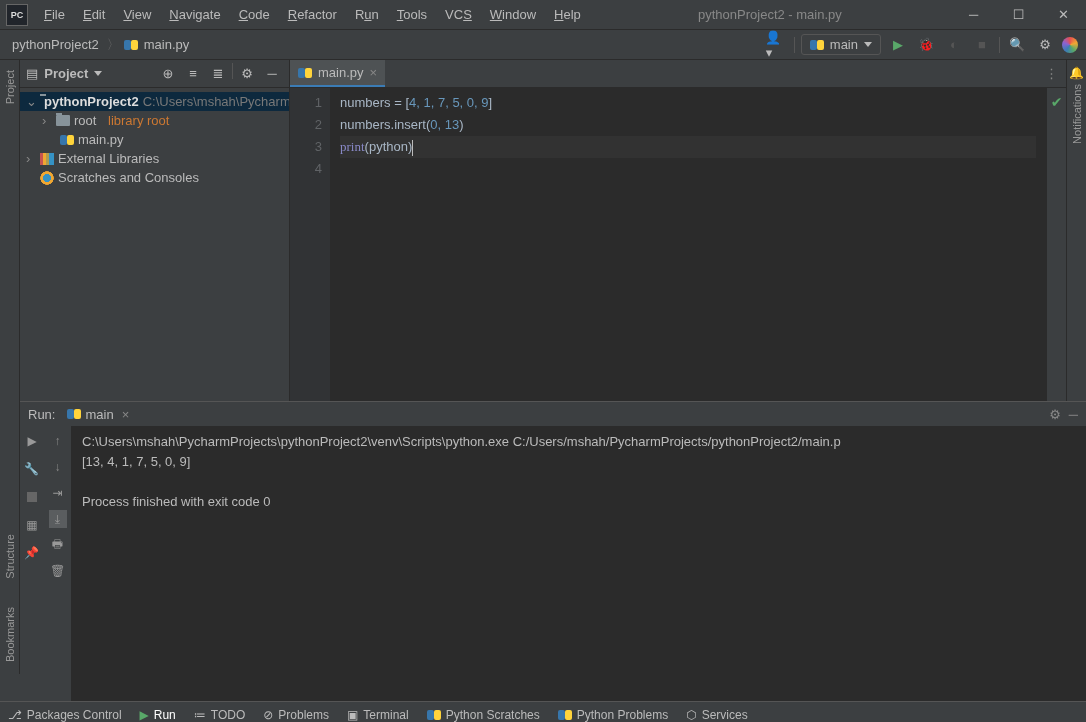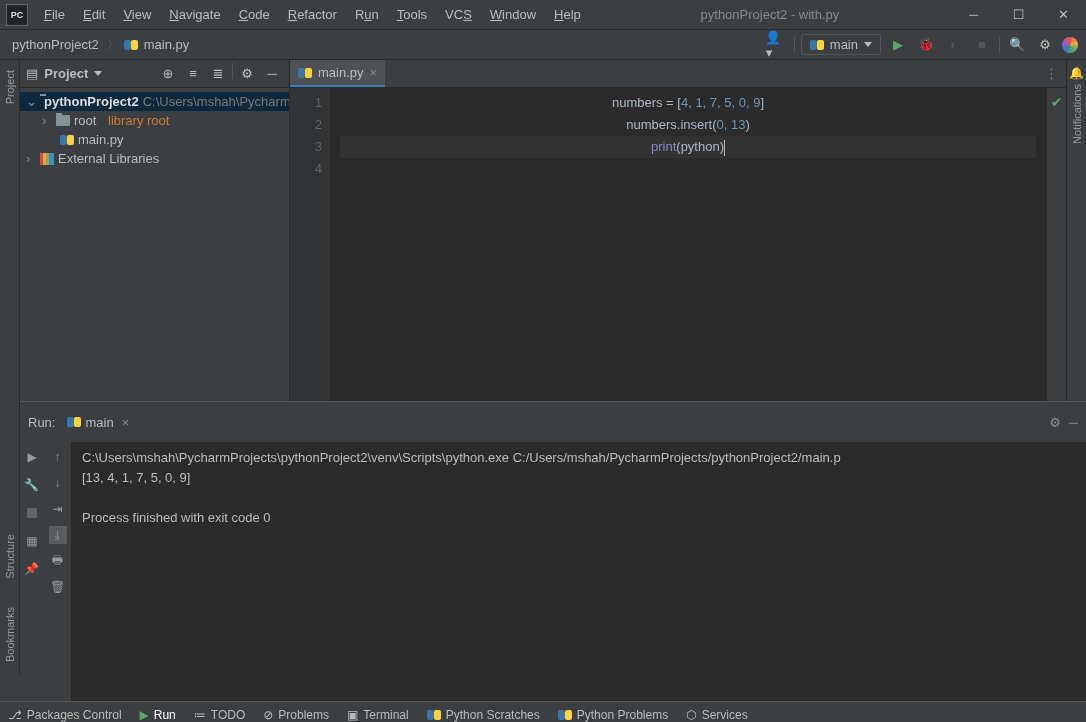--- a/index.html
+++ b/index.html
@@ -47,31 +47,31 @@
 .libs-icon { display:inline-block; width:14px; height:12px; background:linear-gradient(90deg,#c75450 0 3px,#f0a732 3px 6px,#b09c4f 6px 9px,#3592c4 9px 12px); }
 .scratch-icon { display:inline-block; width:14px; height:14px; border-radius:50%; background:radial-gradient(#3592c4 40%,#f0a732 40% 70%,transparent 70%); }
 .editor-wrap { flex:1; display:flex; flex-direction:column; background:#2b2b2b; }
 .tab-row { height:28px; display:flex; align-items:center; background:#3c3f41; border-bottom:1px solid #2b2b2b; }
 .tab { display:flex; align-items:center; gap:6px; padding:0 8px; height:100%; background:#4e5254; border-bottom:2px solid #3b7cb5; }
 .tab-x { color:#888; }
 .tab-row-right { margin-left:auto; padding-right:8px; color:#888; }
 .editor-body { flex:1; display:flex; }
 .gutter { width:40px; background:#313335; text-align:right; padding:4px 8px 0 0; color:#606366; font-family:Consolas,monospace; font-size:13px; line-height:22px; }
 .code { flex:1; padding:4px 10px 0; font-family:Consolas,monospace; font-size:13px; line-height:22px; color:#a9b7c6; position:relative; }
-.code-line { white-space:pre;text-align:center; }
+.code-line { white-space:pre; }
 .code-line.hl { background:#323232; }
-.builtin { color:#8888c6; }
+.builtin { color:#8888c6;font-family:Liberation Serif, serif; }
 .num { color:#6897bb; }
 .caret { display:inline-block; width:1px; height:16px; background:#bbb; vertical-align:middle; }
 .right-gutter { width:20px; background:#3c3f41; border-left:1px solid #2b2b2b; display:flex; flex-direction:column; align-items:center; padding-top:6px; }
 .check-green { color:#59a869; font-size:14px; }
 .right-side { width:20px; background:#3c3f41; border-left:1px solid #2b2b2b; display:flex; flex-direction:column; align-items:center; }
 .bell { color:#bbb; font-size:12px; margin-top:6px; }
 .run-panel { height:300px; display:flex; flex-direction:column; border-top:1px solid #555; }
-.run-header { height:40px; display:flex; align-items:center; padding:0 8px; background:#3c3f41; gap:6px; }
+.run-header { height:24px; display:flex; align-items:center; padding:0 8px; background:#3c3f41; gap:6px; }
 .run-tab { display:flex; align-items:center; gap:4px; padding:2px 6px; }
 .run-tab-x { color:#888; margin-left:4px; }
 .run-header-right { margin-left:auto; display:flex; gap:8px; color:#888; }
 .run-body { flex:1; display:flex; background:#2b2b2b; }
 .run-left-tools { width:24px; background:#3c3f41; display:flex; flex-direction:column; align-items:center; padding:6px 0; gap:10px; }
 .run-col2 { width:28px; background:#3c3f41; display:flex; flex-direction:column; align-items:center; padding:6px 0; gap:8px; border-right:1px solid #2b2b2b; }
 .tool-ico { width:18px; height:18px; display:flex; align-items:center; justify-content:center; color:#999; font-size:12px; }
 .tool-ico.sel { background:#5a5d5f; }
 .console { flex:1; padding:6px 10px; font-family:Consolas,monospace; font-size:13px; line-height:20px; color:#bbb; white-space:pre; overflow:hidden; }
 .left-stripe { position:absolute; left:0; top:401px; width:20px; height:273px; background:#3c3f41; border-right:1px solid #2b2b2b; display:flex; flex-direction:column; align-items:center; justify-content:flex-end; gap:20px; padding-bottom:8px; }
@@ -96,21 +96,21 @@
     <div class="menu-item"><u>V</u>iew</div>
     <div class="menu-item"><u>N</u>avigate</div>
     <div class="menu-item"><u>C</u>ode</div>
     <div class="menu-item"><u>R</u>efactor</div>
     <div class="menu-item">R<u>u</u>n</div>
     <div class="menu-item"><u>T</u>ools</div>
     <div class="menu-item">VC<u>S</u></div>
     <div class="menu-item"><u>W</u>indow</div>
     <div class="menu-item"><u>H</u>elp</div>
   </div>
-  <div class="title-text">pythonProject2 - with.py</div>
+  <div class="title-text">pythonProject2 - main.py</div>
   <div class="win-controls">
     <div class="win-btn">─</div>
     <div class="win-btn">☐</div>
     <div class="win-btn">✕</div>
   </div>
 </div>
 
 <div class="nav-row">
   <div class="breadcrumb">
     <span class="crumb">pythonProject2</span>
@@ -171,20 +171,25 @@
       </div>
       <div class="tree-row tree-indent2">
         <span class="pyicon"></span>
         <span>main.py</span>
       </div>
       <div class="tree-row">
         <span class="chev">›</span>
         <span class="libs-icon"></span>
         <span>External Libraries</span>
       </div>
+      <div class="tree-row">
+        <span class="chev"></span>
+        <span class="scratch-icon"></span>
+        <span>Scratches and Consoles</span>
+      </div>
     </div>
   </div>
 
   <div class="editor-wrap">
     <div class="tab-row">
       <div class="tab">
         <span class="pyicon"></span>
         <span>main.py</span>
         <span class="tab-x">×</span>
       </div>

